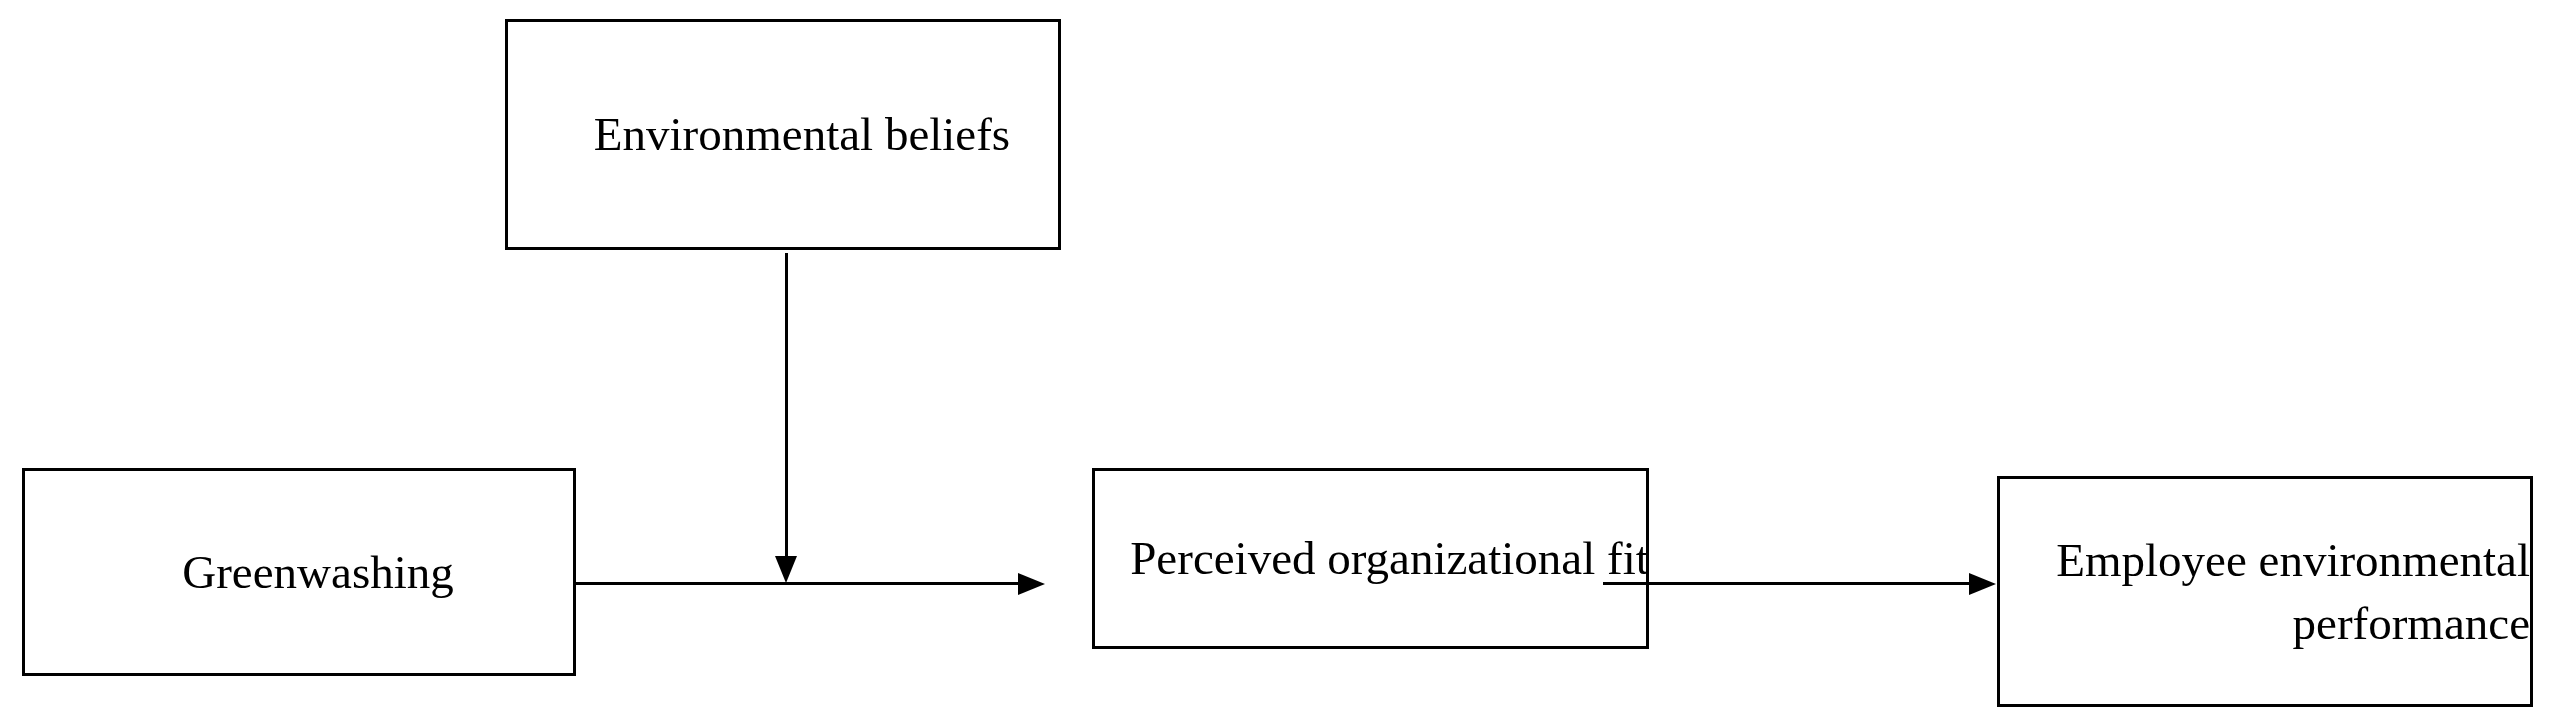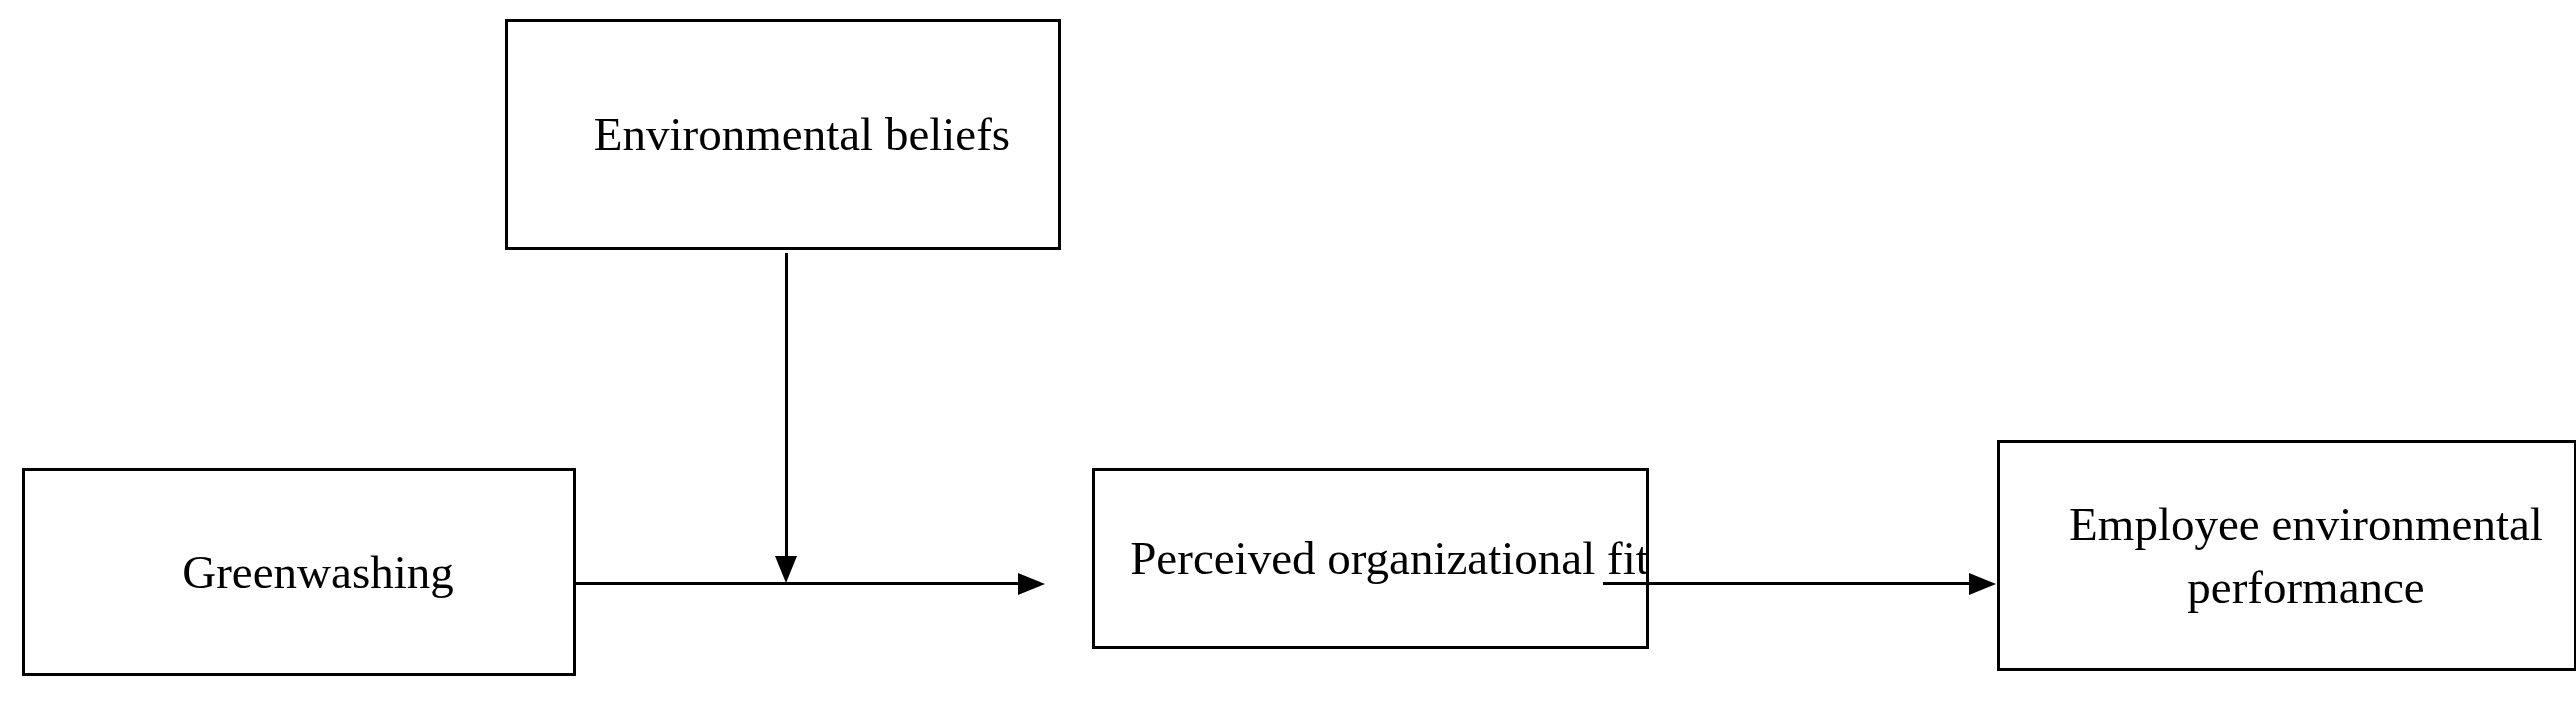--- a/index.html
+++ b/index.html
@@ -20,30 +20,30 @@
     color: #000000;
   }
   .node {
     position: absolute;
     box-sizing: border-box;
     border: 3.1px solid #000000;
     background: #ffffff;
     display: flex;
     align-items: center;
     justify-content: center;
-    text-align: center;
+    text-align: right;
     font-size: 47px;
     line-height: 1.33;
     color: #000000;
     padding-left: 38px;
   }
   .node-env-beliefs   { left: 505px;  top: 19px;  width: 556px; height: 231px; }
   .node-greenwashing  { left: 22px;   top: 468px; width: 554px; height: 208px; }
   .node-perceived-fit { left: 1092px; top: 468px; width: 557px; height: 181px; white-space: nowrap; }
-  .node-employee-perf { left: 1997px; top: 440px; width: 580px; height: 231px; }
+  .node-employee-perf { left: 1997px; top: 476px; width: 536px; height: 231px; }
   .node-label { display: block; }
 
   .edge-line {
     position: absolute;
     background: #000000;
   }
   .vline-moderator { left: 785px; top: 253px; width: 3.1px;   height: 304px; }
   .hline-main      { left: 576px;  top: 582px; width: 444px; height: 3.1px; }
   .hline-outcome   { left: 1603px; top: 582px; width: 368px; height: 3.1px; }
 

